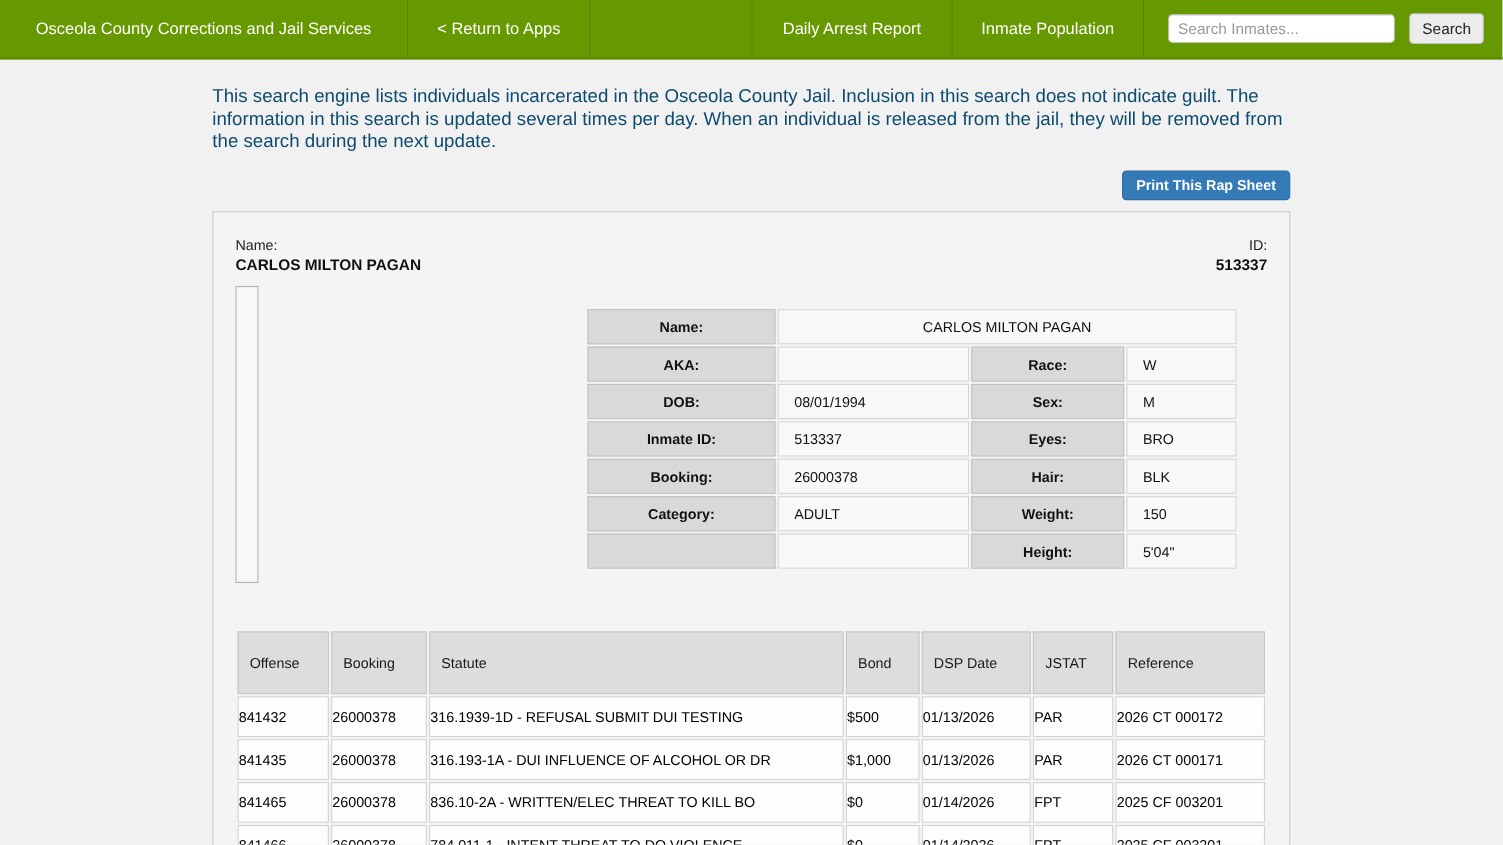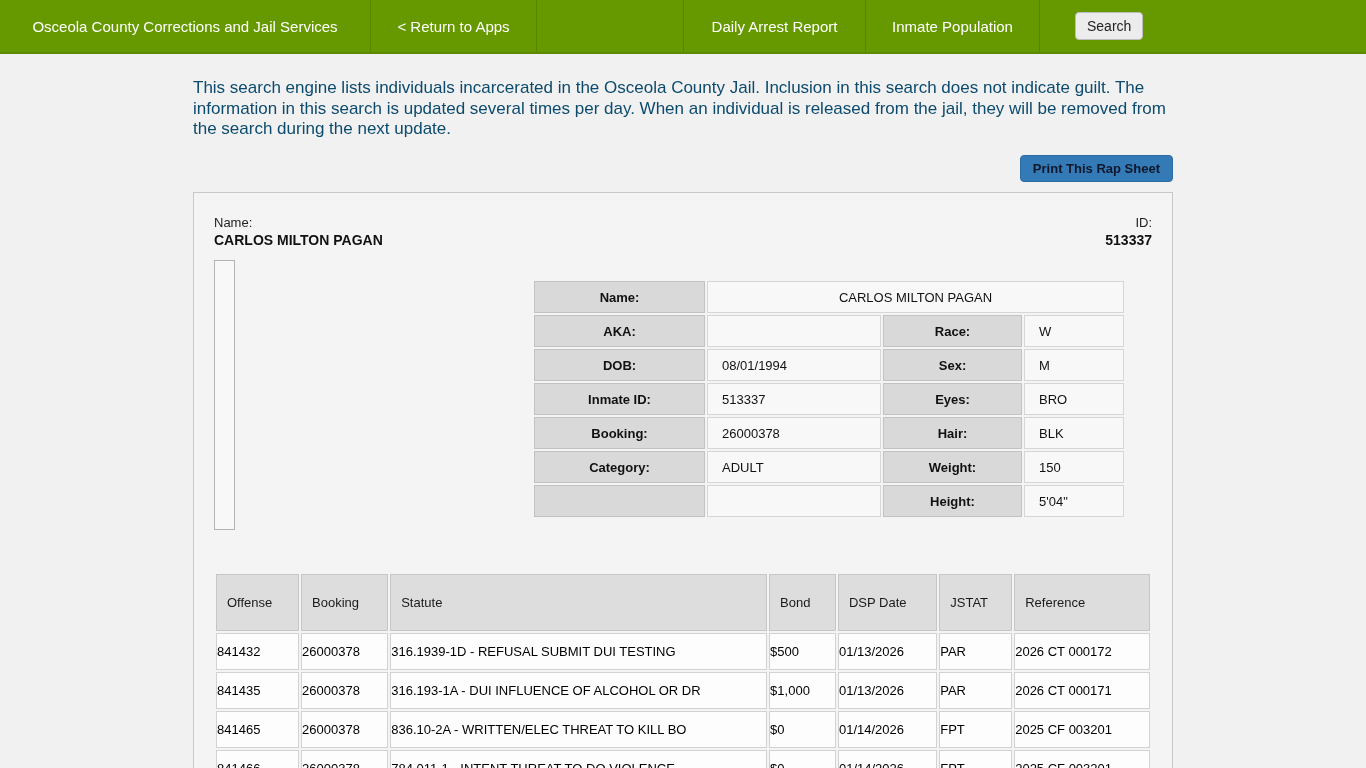--- a/index.html
+++ b/index.html
@@ -37,21 +37,21 @@
     font-size:14px; color:#222; font-family:"Liberation Sans", sans-serif;
     cursor:pointer;
   }
   
   .container { width:980px; margin:0 auto; }
   .page-title { font-size:17px; font-weight:bold; margin-top:46px; color:#0a0a0a; }
   .page-desc  { font-size:17px; line-height:1.22; margin-top:24px; color:#0c4a6e; }
   .print-row  { text-align:right; margin-top:15px; }
   .print-btn {
     background:#337ab7; border:1px solid #2e6da4; border-radius:4px;
-    color:#0f172a; font-weight:bold; font-size:13px; padding:5px 12px;
+    color:#ffffff; font-weight:bold; font-size:13px; padding:5px 12px;
     font-family:"Liberation Sans", sans-serif; cursor:pointer;
   }
   
   .panel {
     margin-top:10px; background:#f4f4f4; border:1px solid #c8c8c8;
     padding:22px 20px 60px 20px; min-height:620px;
   }
   .panel-header { display:flex; justify-content:space-between; }
   .ph-label { font-size:13px; color:#222; }
   .ph-value { font-size:14px; font-weight:bold; color:#111; margin-top:2px; }
@@ -95,20 +95,21 @@
 </head>
 <body>
 
 <div class="nav">
   <div class="nav-item nav-brand">Osceola County Corrections and Jail Services</div>
   <div class="nav-item nav-return">&lt; Return to Apps</div>
   <div class="nav-spacer"></div>
   <div class="nav-item nav-link1">Daily Arrest Report</div>
   <div class="nav-item nav-link2">Inmate Population</div>
   <div class="nav-search">
+    <input class="search-input" type="text" placeholder="Search Inmates..." style="">
     <button class="search-btn">Search</button>
   </div>
 </div>
 
 <div class="container">
 
   <div class="page-desc">This search engine lists individuals incarcerated in the Osceola County Jail. Inclusion in this search does not indicate guilt. The information in this search is updated several times per day. When an individual is released from the jail, they will be removed from the search during the next update.</div>
 
   <div class="print-row">
     <button class="print-btn">Print This Rap Sheet</button>

